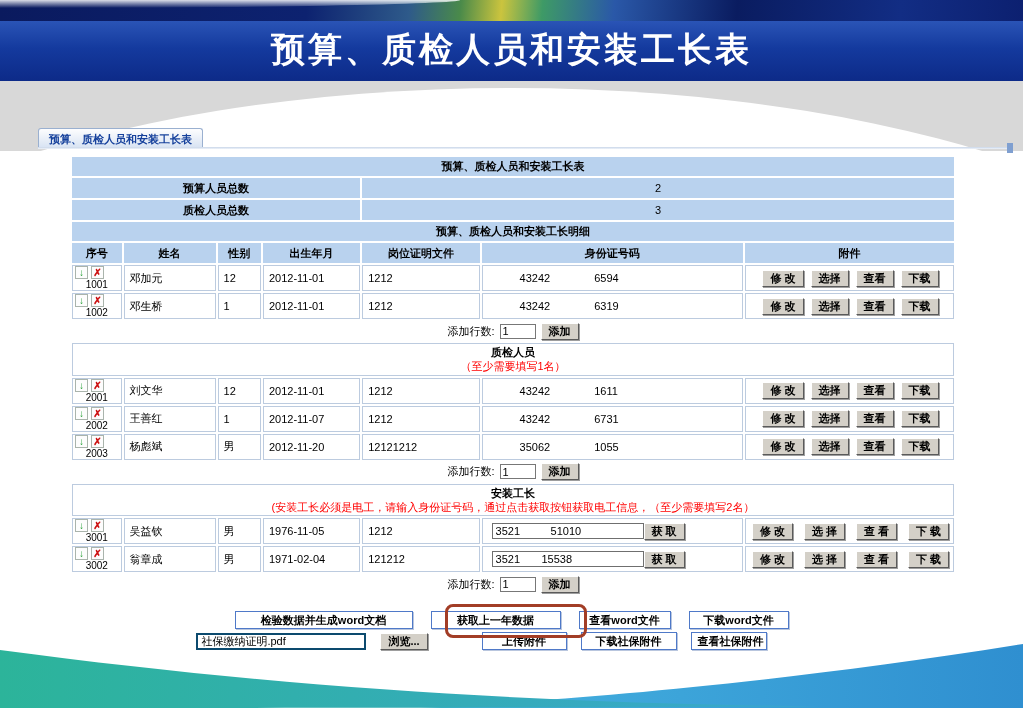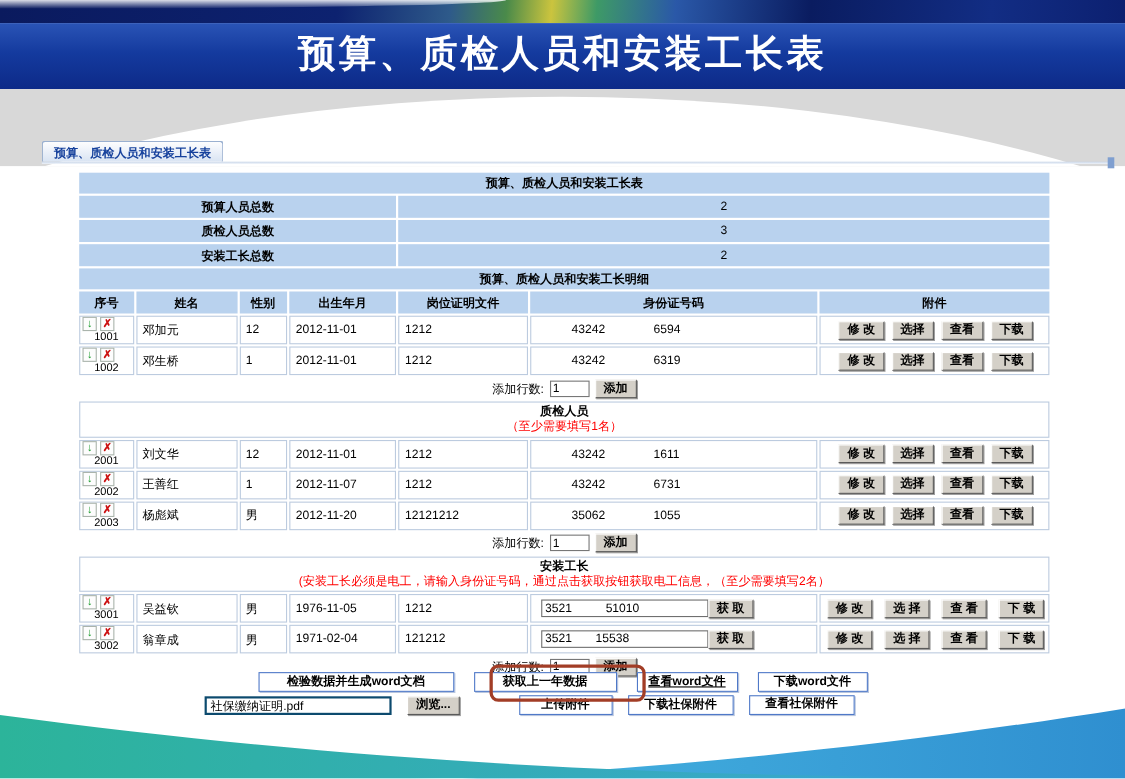--- a/index.html
+++ b/index.html
@@ -65,22 +65,22 @@
   input.addinput{ width:36px; height:15px; border:1px solid #777; font-size:11px; padding:0 2px;
                   font-family:"Liberation Sans", sans-serif; }
 
   
   .bottom{ position:absolute; top:611px; left:0; right:0; z-index:4; }
   .brow1{ display:flex; justify-content:center; align-items:center; gap:18px; }
   .brow2{ display:flex; justify-content:center; align-items:center; gap:14px; margin-top:3px; margin-right:60px; }
   .btnwhite{ background:#fff; border:1px solid #4f79c8; box-shadow:1px 1px 0 #b9c6de; font-size:11px;
              font-weight:bold; color:#000; text-align:center; height:18px; line-height:16px; cursor:pointer;
              white-space:nowrap; padding:0 6px; font-family:"Liberation Sans", sans-serif; }
-  .w-validate{ width:178px; } .w-fetch{ width:130px; } .w-vword{ width:92px;text-decoration:underline; } .w-dword{ width:100px; }
-  .w-upload{ width:85px;margin-left:40px; } .w-dsocial{ width:96px; } .w-vsocial{ width:96px;font-family:Liberation Mono, monospace; }
+  .w-validate{ width:178px; } .w-fetch{ width:130px; } .w-vword{ width:92px; } .w-dword{ width:100px; }
+  .w-upload{ width:85px;margin-left:40px; } .w-dsocial{ width:96px; } .w-vsocial{ width:76px; }
   input.fileinput{ width:170px; height:17px; border:2px solid #0c4a6e; font-size:11px; padding:0 3px;
                    font-family:"Liberation Sans", sans-serif; }
   .annotation{ position:absolute; left:445px; top:604px; width:142px; height:34px;
                border:3px solid #a23d26; border-radius:8px; z-index:6; pointer-events:none; }
 
   
   .footer-wave{ position:absolute; bottom:0; left:0; width:1023px; height:66px; }
 </style>
 </head>
 <body>
@@ -119,24 +119,20 @@
         <tr class="t-title">
           <td colspan="7" class="cblue bold">预算、质检人员和安装工长表</td>
         </tr>
     <tr class="t-sum">
       <td colspan="4" class="cblue bold">预算人员总数</td>
       <td colspan="3" class="cblue">2</td>
     </tr>
     <tr class="t-sum">
       <td colspan="4" class="cblue bold">质检人员总数</td>
       <td colspan="3" class="cblue">3</td>
-    </tr>
-    <tr class="t-sum">
-      <td colspan="4" class="cblue bold">安装工长总数</td>
-      <td colspan="3" class="cblue">2</td>
     </tr>
     <tr class="t-title">
           <td colspan="7" class="cblue bold">预算、质检人员和安装工长明细</td>
         </tr>
 
     <tr class="t-cols">
       <th>序号</th>
       <th>姓名</th>
       <th>性别</th>
       <th>出生年月</th>

